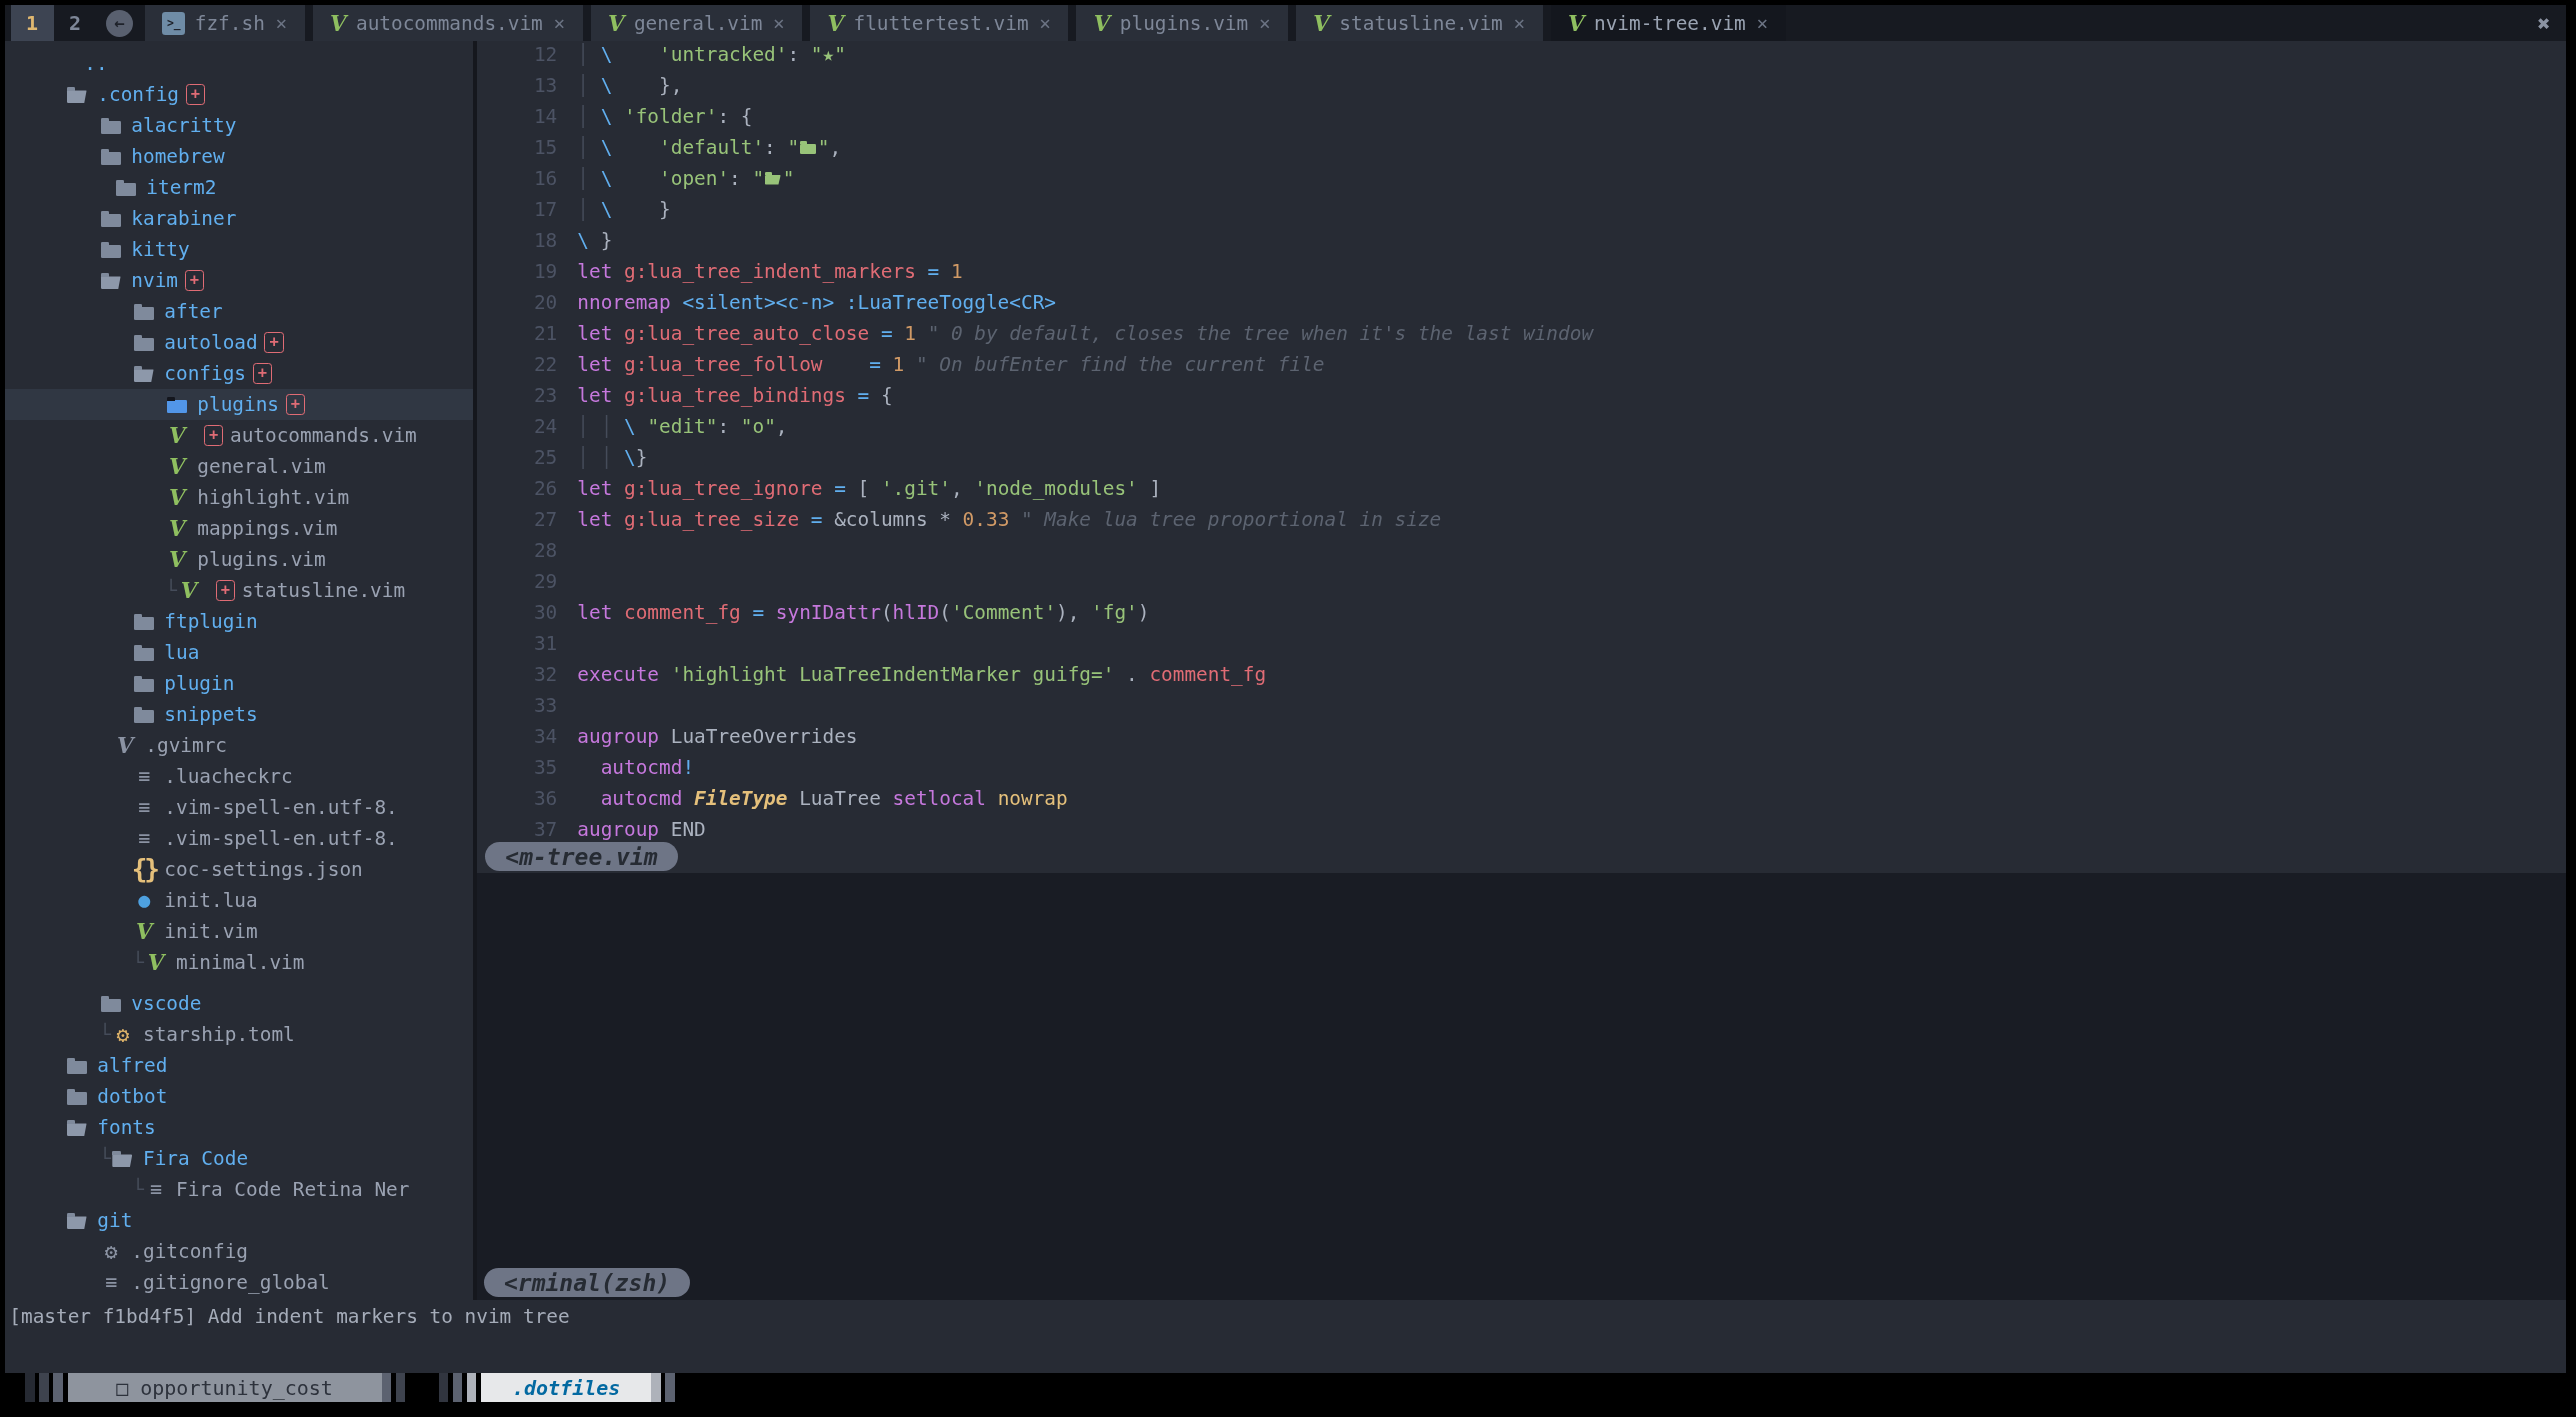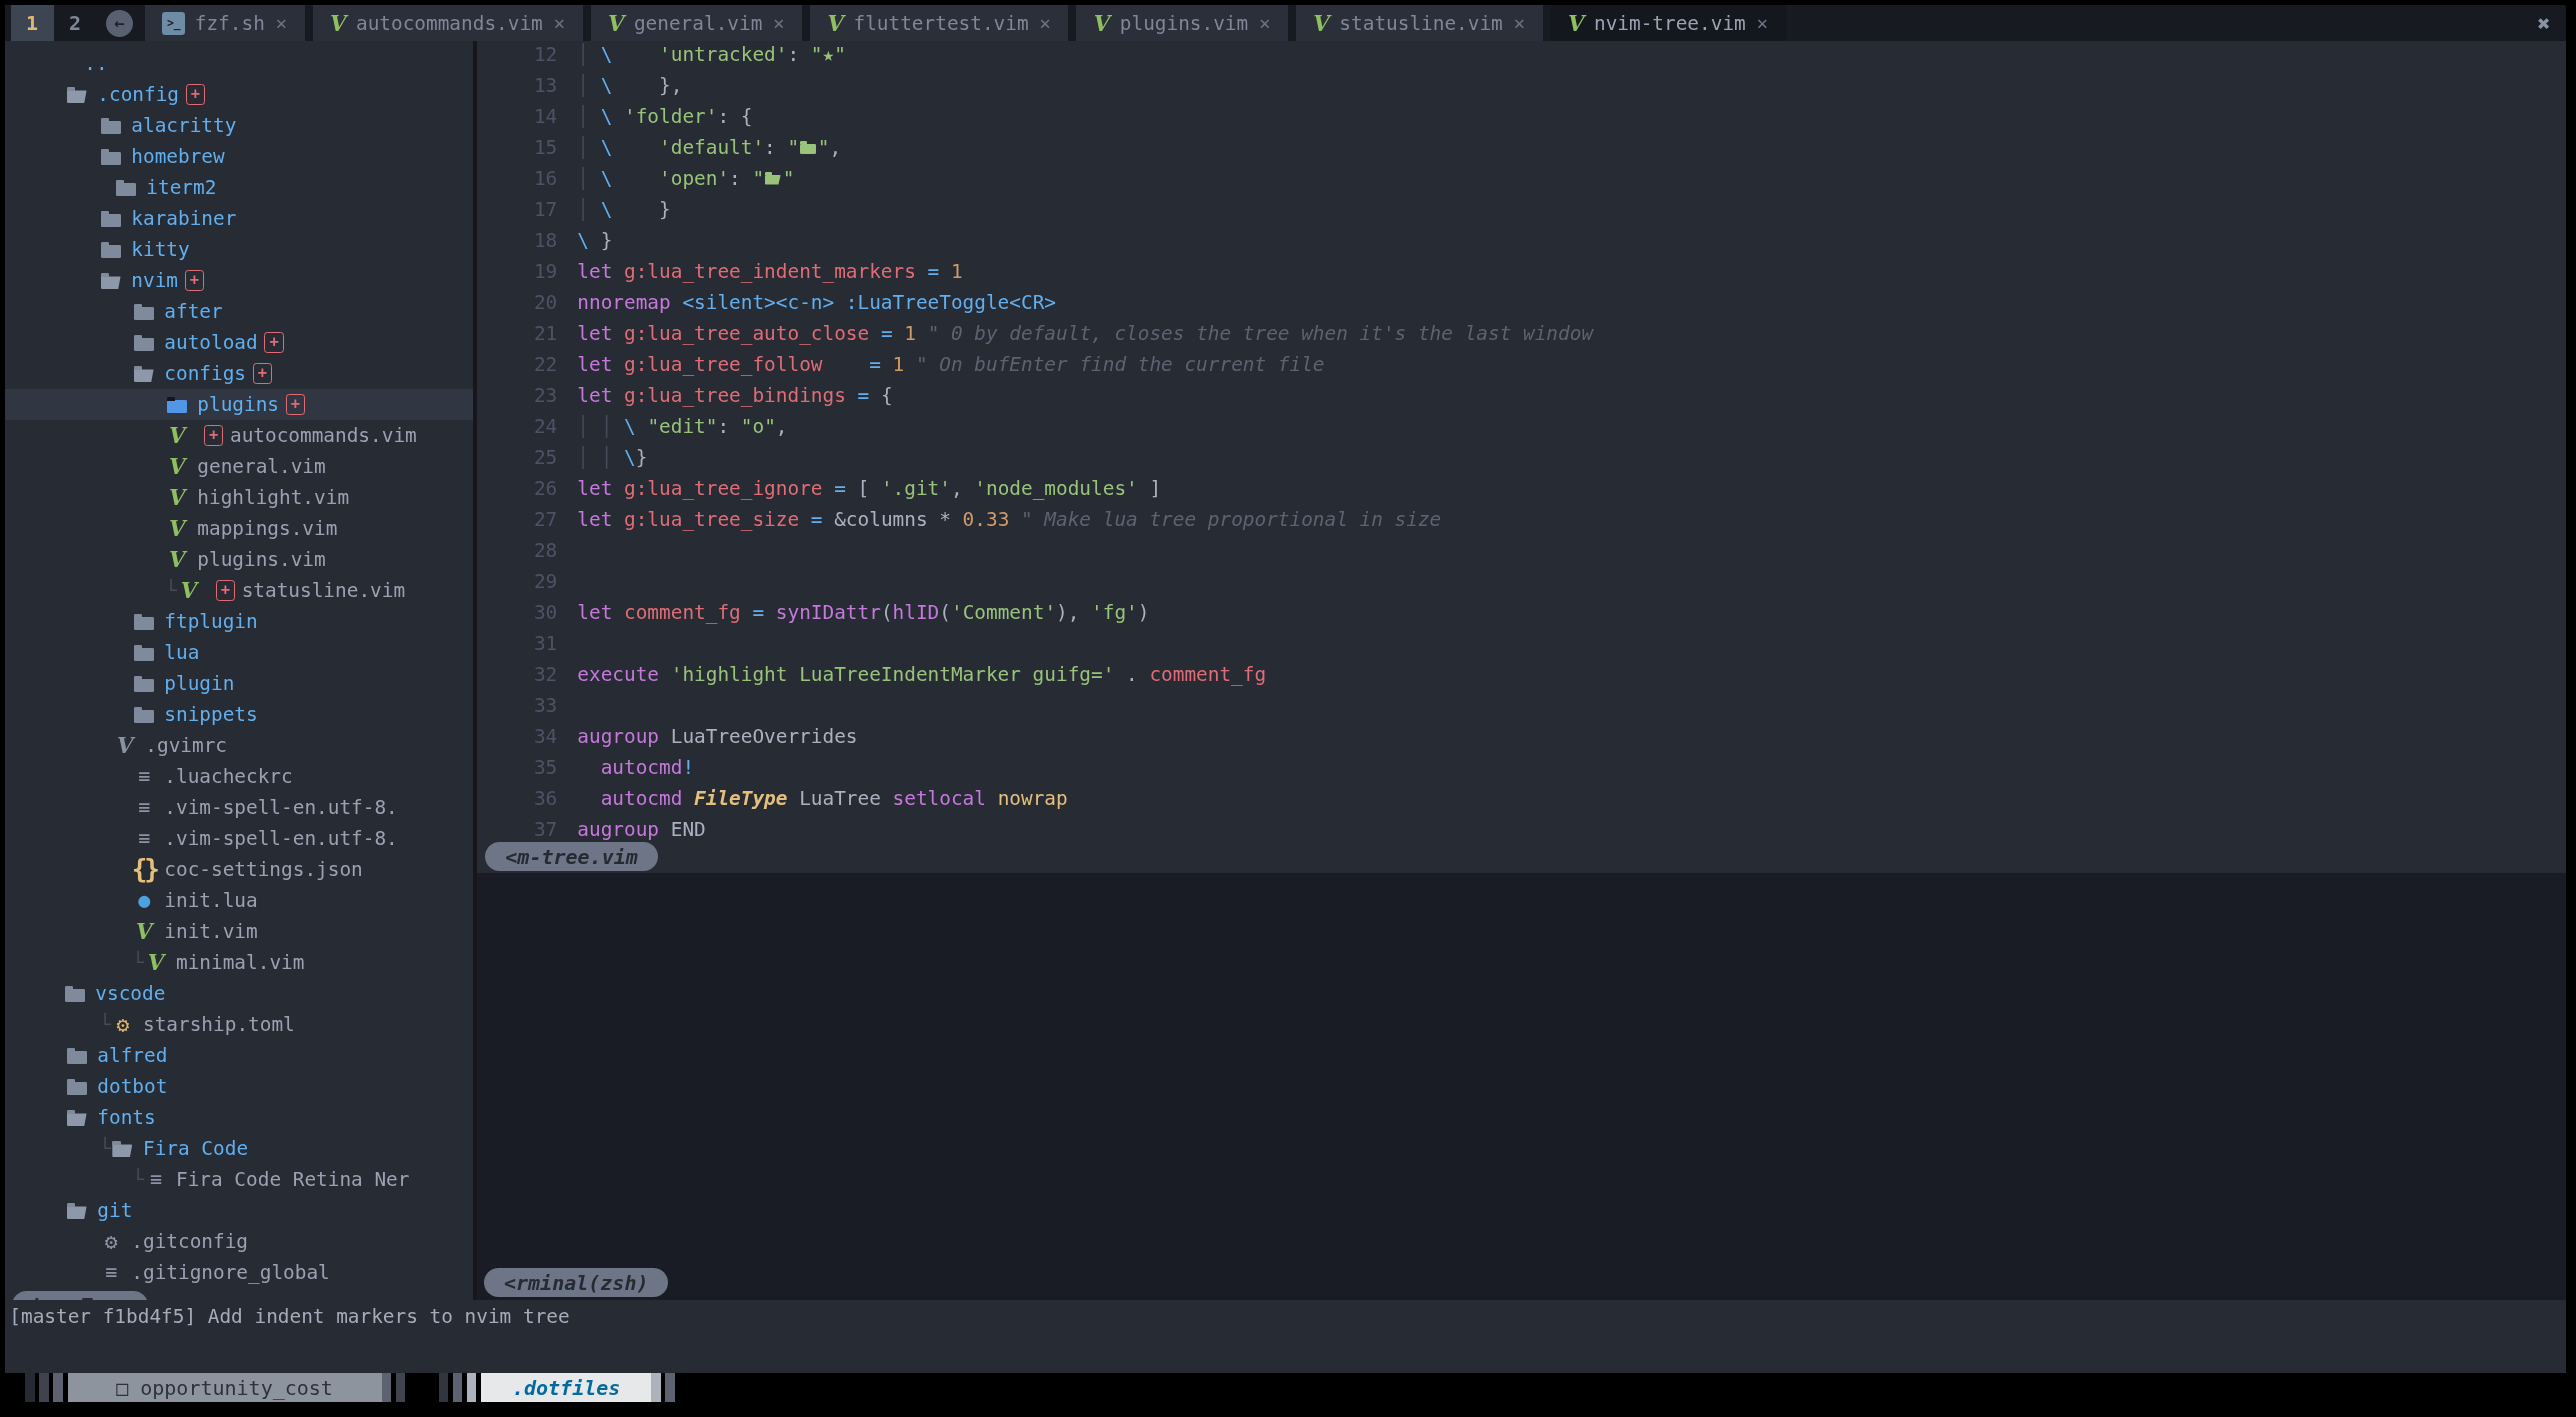--- a/index.html
+++ b/index.html
@@ -84,21 +84,21 @@
   .tok-guide{color:var(--guide)}
   .tok-ftype{color:var(--yellow);font-style:italic;font-weight:bold}
   .tok-gfold,.tok-gfoldo{display:inline-block;width:18.7px;height:14.7px;position:relative;vertical-align:-1.3px}
   .tok-gfold::before,.tok-gfoldo::before{content:"";position:absolute;left:0.7px;top:3.3px;width:16px;height:10px;
       background:var(--green);border-radius:1.3px}
   .tok-gfold::after,.tok-gfoldo::after{content:"";position:absolute;left:0.7px;top:0.7px;width:6.7px;height:3.3px;
       background:var(--green);border-radius:1.3px 1.3px 0 0}
   .tok-gfoldo::before{clip-path:polygon(0 0,100% 0,85% 100%,0 100%)}
 
   .pill{display:inline-flex;align-items:center;height:29px;padding:0 20px;background:var(--pill-bg);
-        color:var(--pill-fg);border-radius:14.7px;font-style:italic;font-weight:bold;font-size:20px;white-space:nowrap}
+        color:var(--pill-fg);border-radius:14.7px;font-style:italic;font-weight:bold;font-size:23px;white-space:nowrap}
   .editor-status{height:33px;flex:none;display:flex;align-items:center;padding-left:8px;background:var(--bg-editor)}
 
   .terminal{flex:1;background:var(--bg-term);display:flex;flex-direction:column;min-height:0}
   .term-lines{padding:6.7px 0 0 18.7px;flex:none}
   .term-line{height:31px;white-space:pre}
   .term-spacer{flex:1}
   .term-status{height:35px;flex:none;display:flex;align-items:center;padding-left:6.7px}
 
   
   .winstatus-msg{height:32px;flex:none;display:flex;align-items:center;padding-left:4px;color:#a5acb9;white-space:pre}
@@ -370,21 +370,21 @@
             <span class="tree-label">init.vim</span>
 
           </div>
           <div class="tree-row icon-vim color-gray" style="padding-left: 127px;">
             <span class="tree-prefix">└ </span>
             <span class="tree-icon"></span>
 
             <span class="tree-label">minimal.vim</span>
 
           </div>
-          <div class="tree-row icon-folder color-blue" style="padding-left: 58px;">
+          <div class="tree-row icon-folder color-blue" style="padding-left: 94px; margin-top: 10px;">
 
             <span class="tree-icon"></span>
 
             <span class="tree-label">vscode</span>
 
           </div>
           <div class="tree-row icon-gear-yellow color-gray" style="padding-left: 94px;">
             <span class="tree-prefix">└ </span>
             <span class="tree-icon"></span>
 

